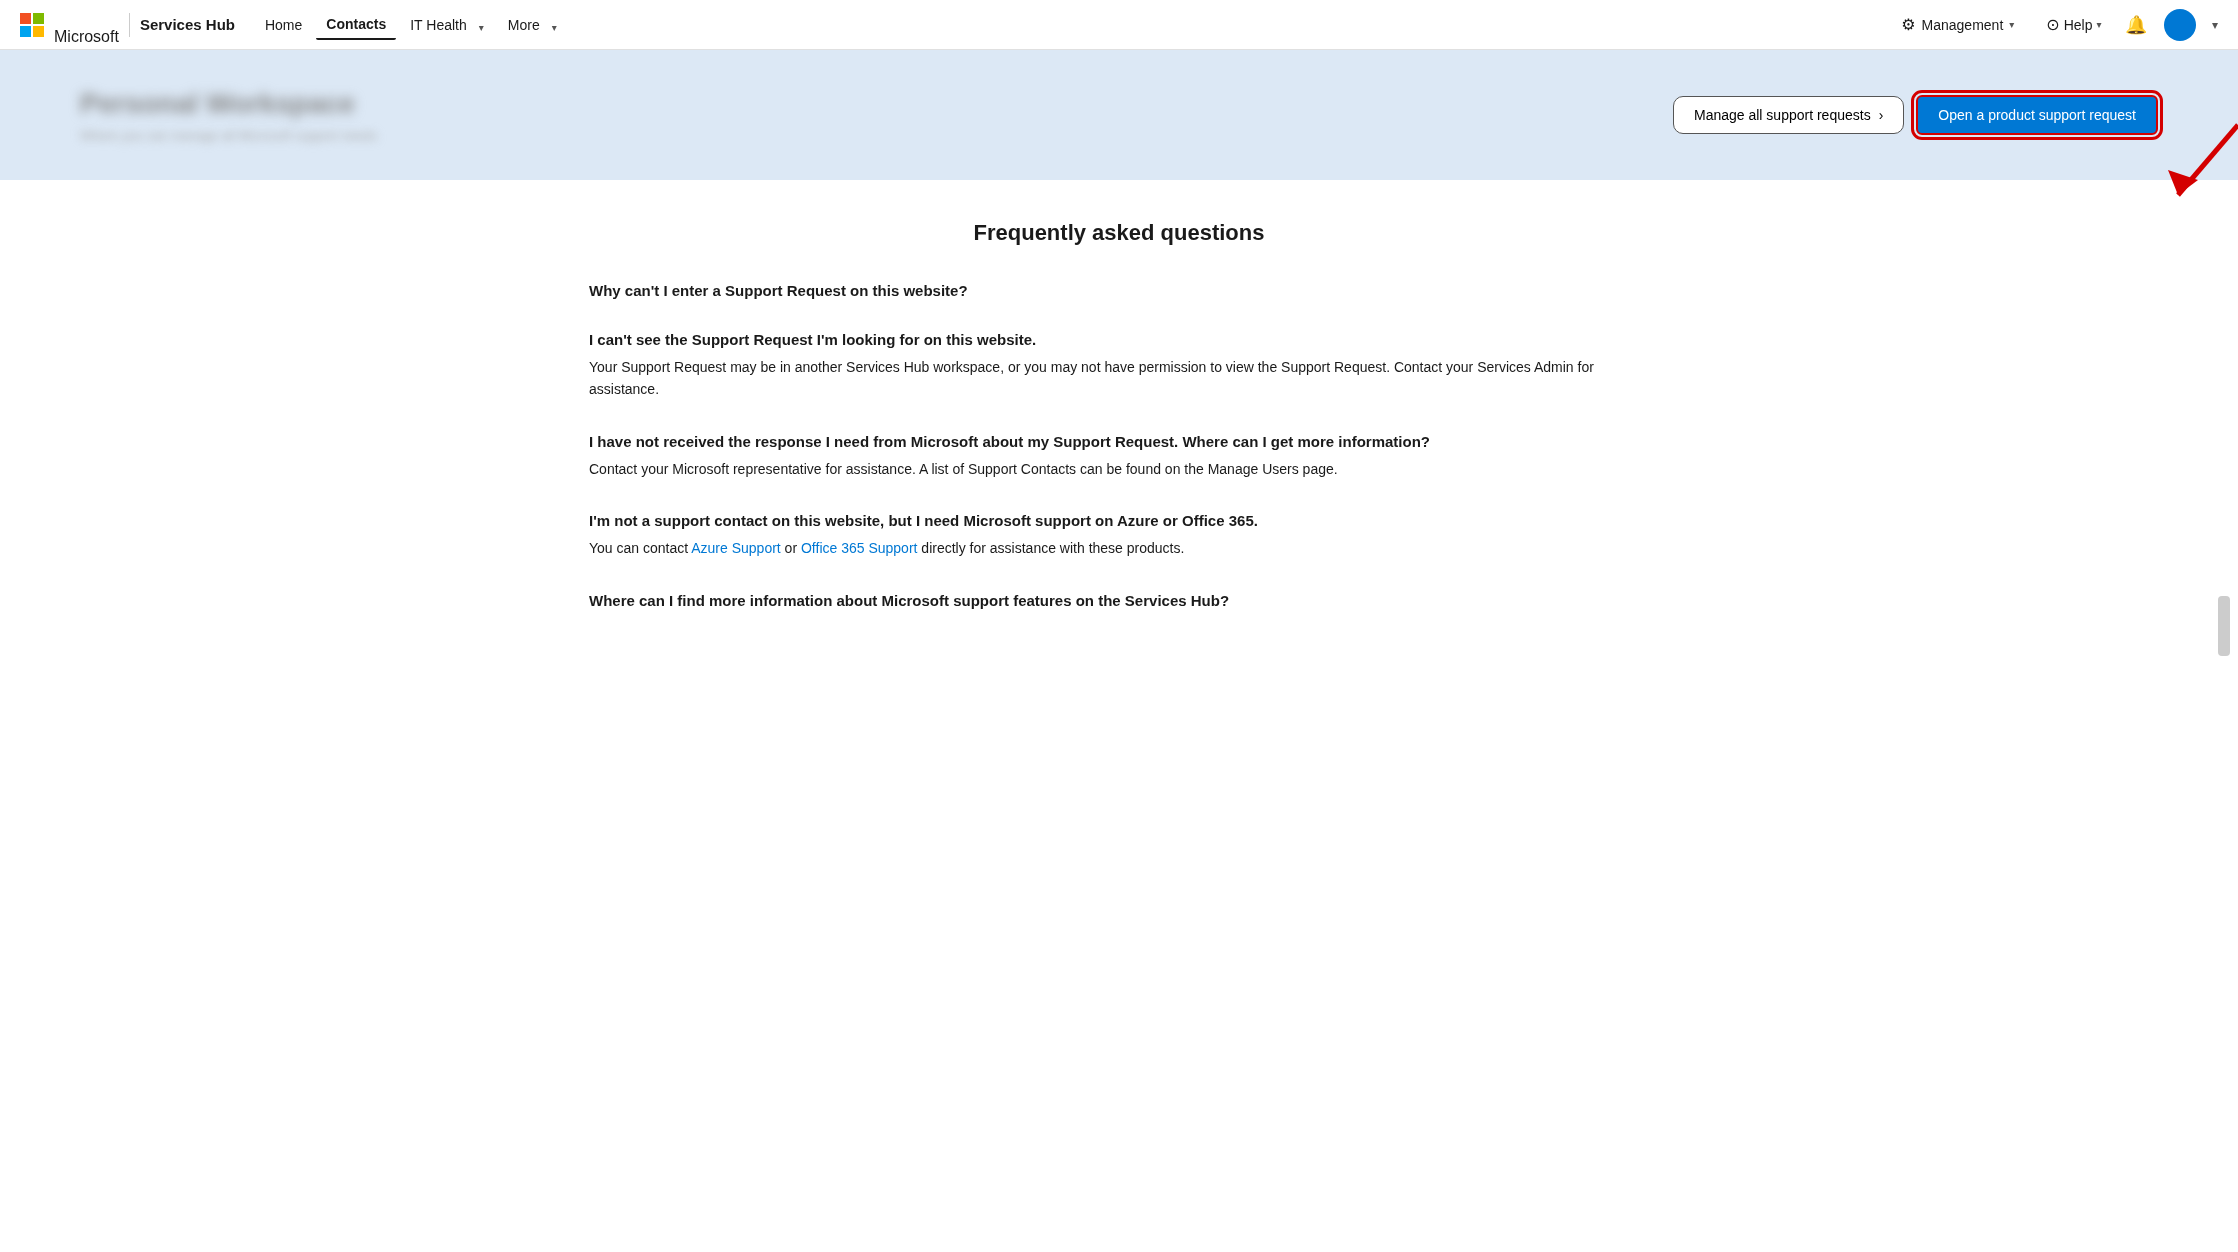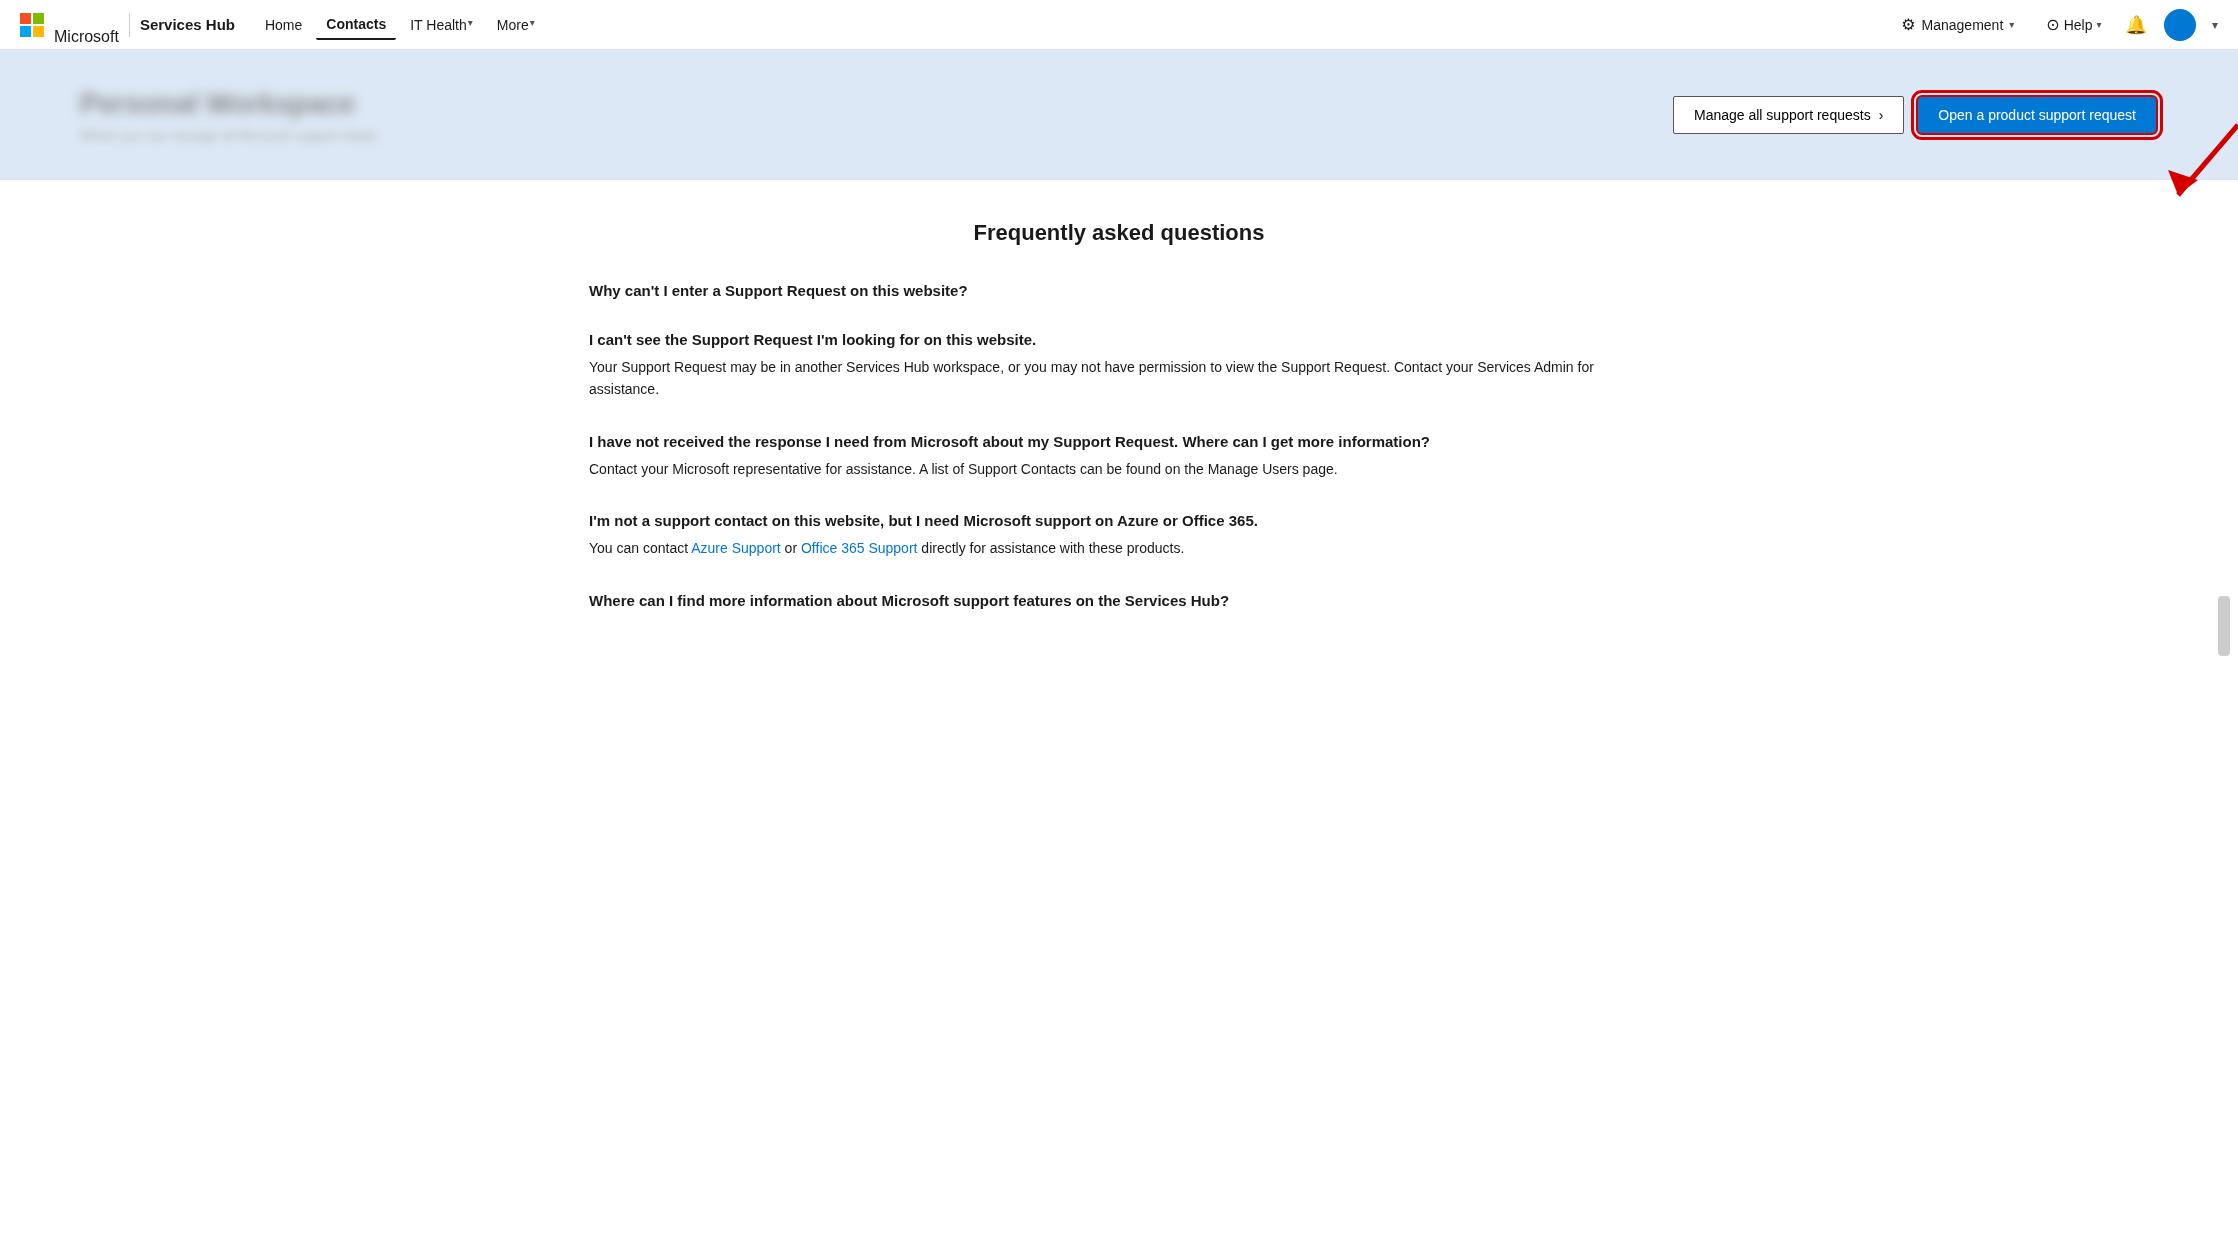--- a/index.html
+++ b/index.html
@@ -56,22 +56,22 @@
       cursor: pointer;
       border-radius: 2px;
       white-space: nowrap;
     }
     .nav-link.active {
       font-weight: 600;
       border-bottom: 2px solid #1a1a1a;
     }
     .nav-link-with-arrow {
       display: flex;
-      align-items: flex-start;
-      gap: 1px;
+      align-items: flex-end;
+      gap: 12px;
     }
     .chevron-down {
       font-size: 10px;
       color: #555;
     }
     .nav-right {
       display: flex;
       align-items: center;
       gap: 16px;
     }
@@ -143,21 +143,21 @@
     .btn-manage {
       display: flex;
       align-items: center;
       gap: 8px;
       padding: 10px 20px;
       border: 1.5px solid #555;
       background: #fff;
       font-size: 14px;
       cursor: pointer;
       white-space: nowrap;
-      border-radius: 2px;
+      border-radius: 10px;
     }
     .btn-open-request {
       padding: 10px 20px;
       background: #0078d4;
       color: #fff;
       border: 2.5px solid #d40000;
       font-size: 14px;
       cursor: pointer;
       white-space: nowrap;
       border-radius: 6px;

